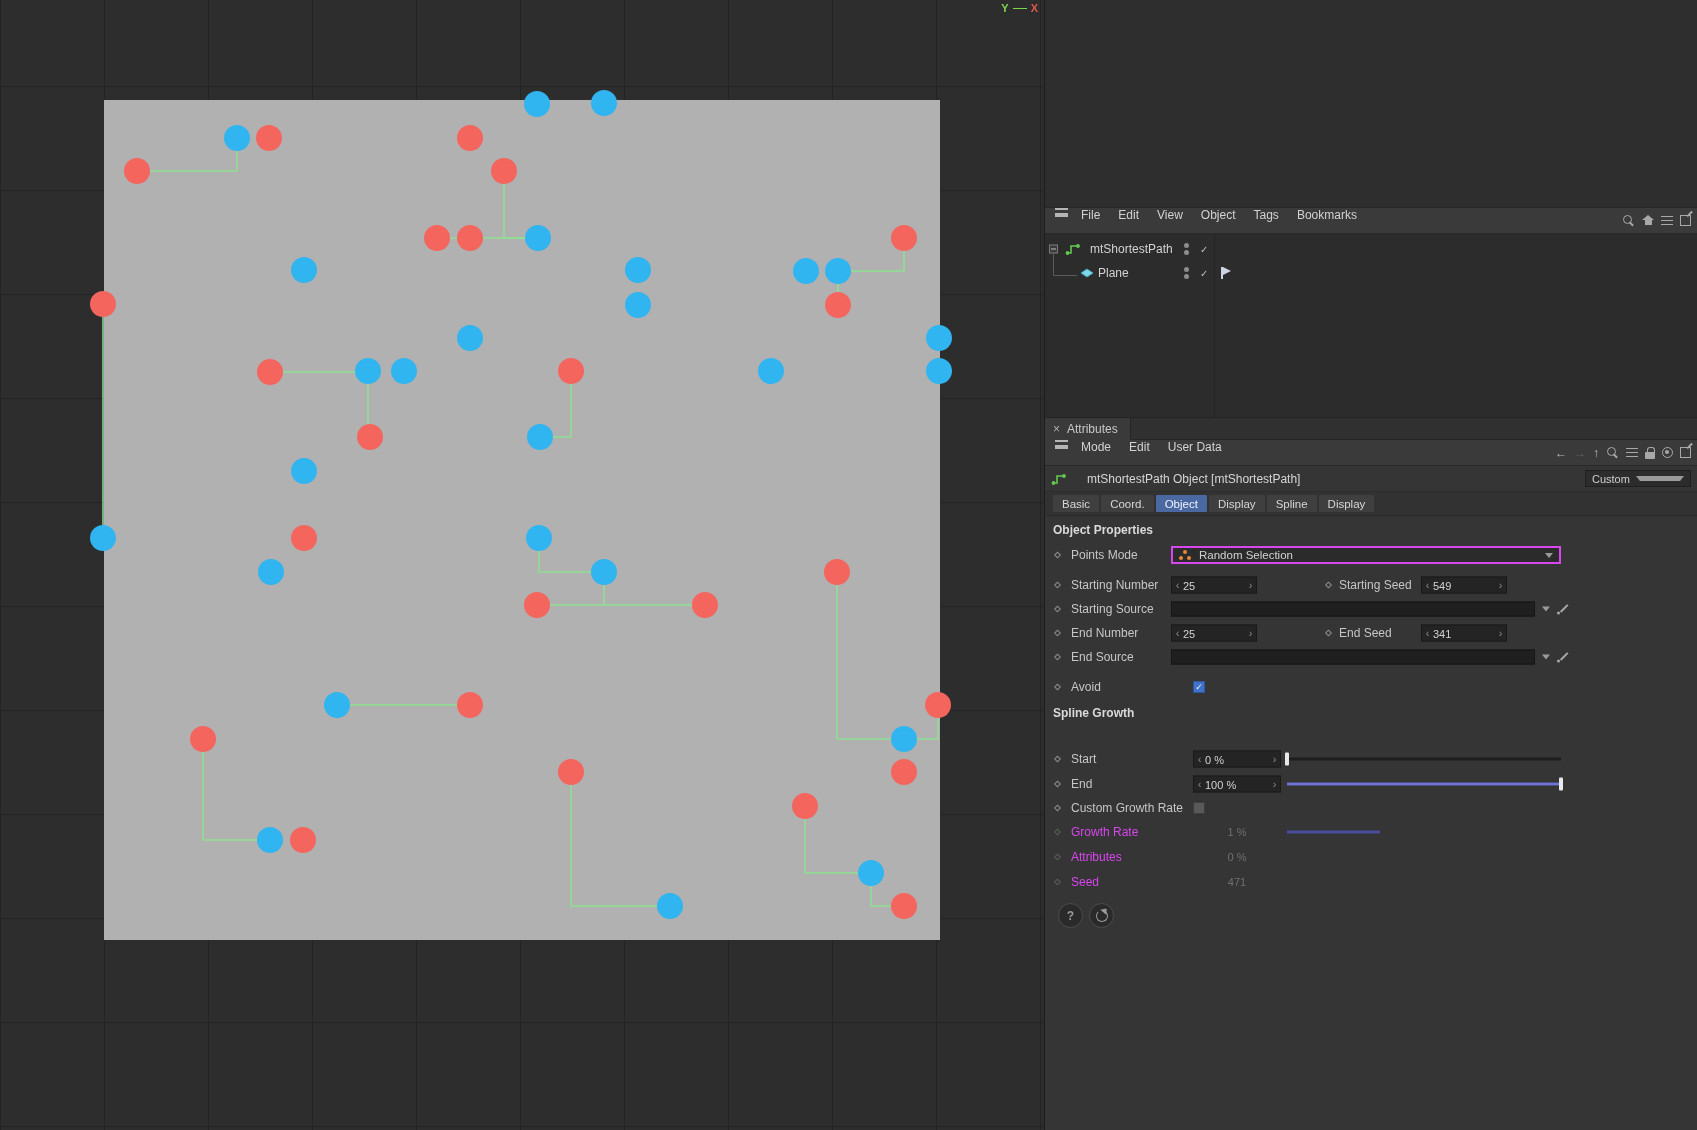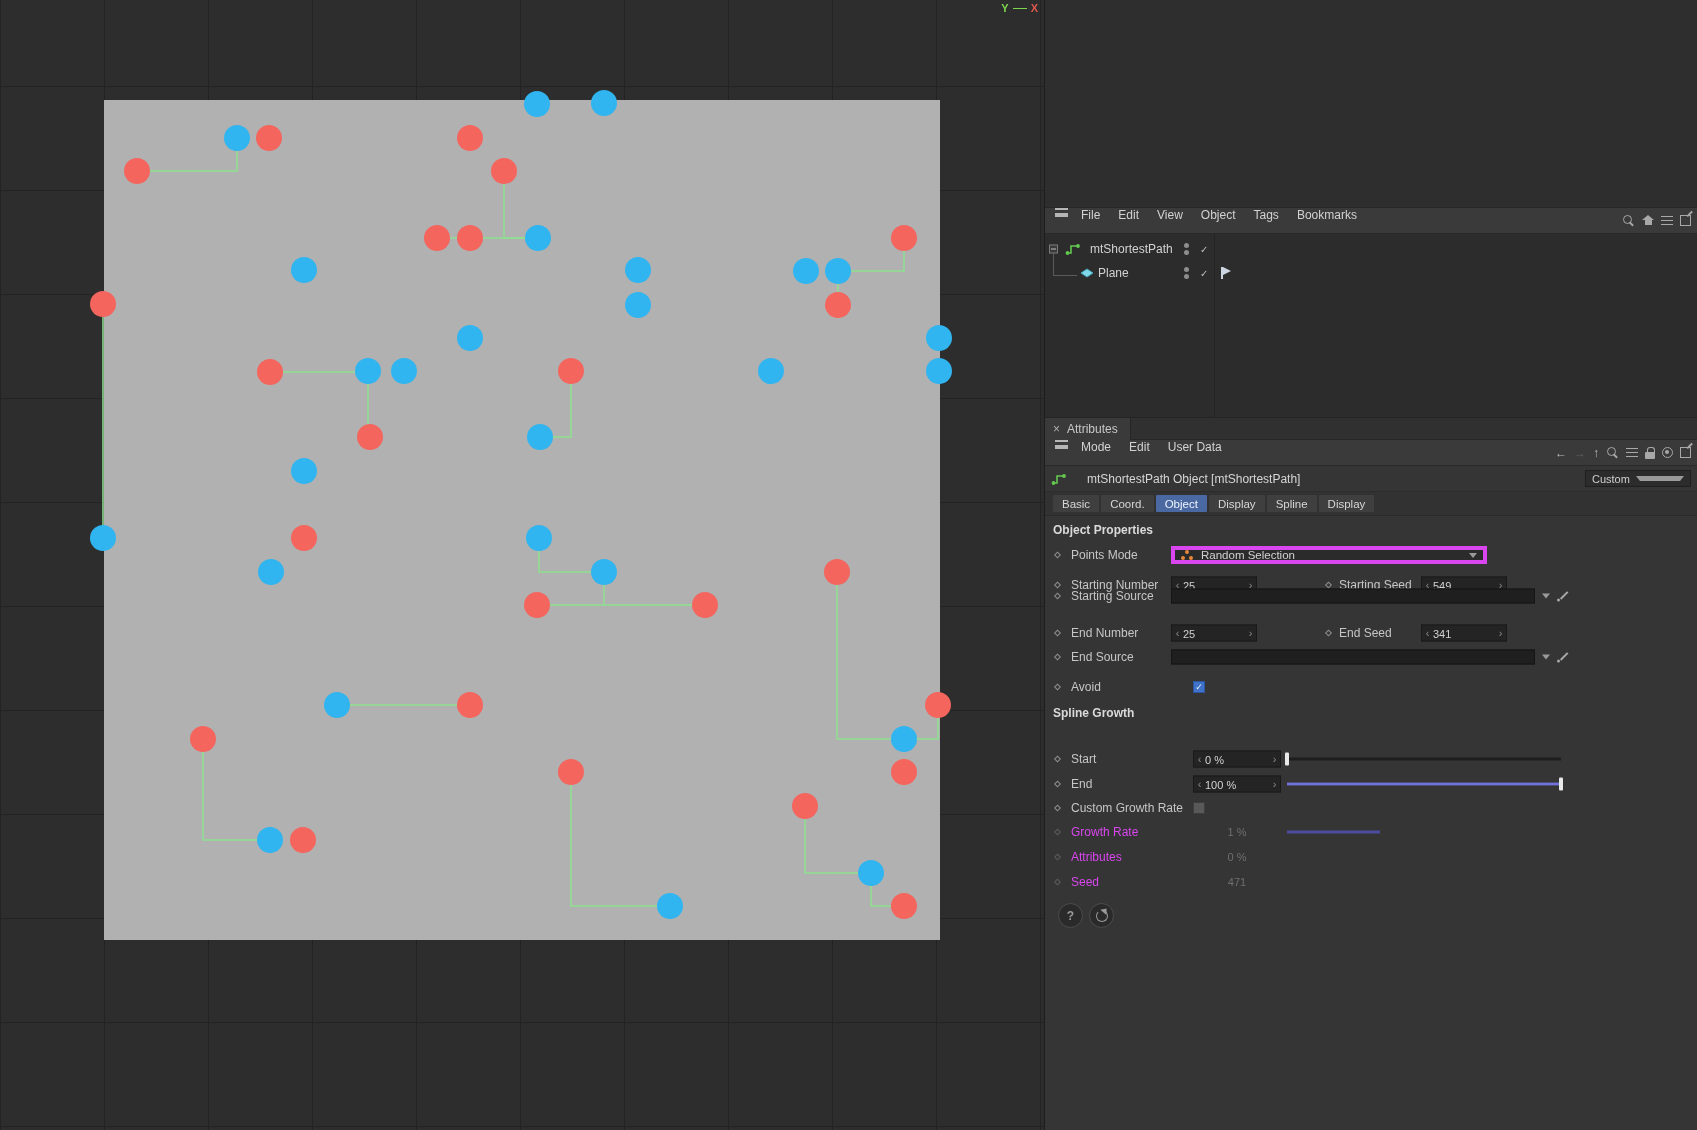--- a/index.html
+++ b/index.html
@@ -86,21 +86,21 @@
 
   .attr-body{position:relative;height:614px;background:#353535}
   .section-heading{position:absolute;left:8px;font-weight:bold;color:#dadada;font-size:12px}
   .row{position:absolute;left:0;right:0;height:24px}
   .row .kf{position:absolute;left:10px;top:50%;width:5px;height:5px;border:1px solid #8c8c8c;transform:translateY(-50%) rotate(45deg)}
   .row .kf2{left:281px}
   .row .lbl{position:absolute;left:26px;top:50%;transform:translateY(-50%);color:#c6c6c6;white-space:nowrap}
   .row .lbl2{left:294px}
   .row.dim .lbl{color:#d946ef}
   .row.dim .kf{border-color:#5a5a5a}
-  .dropdown{position:absolute;left:126px;width:316px;height:18px;top:50%;transform:translateY(-50%);background:#2b2b2b;border:4px solid #d946ef;display:flex;align-items:center;padding:0 6px;gap:7px}
+  .dropdown{position:absolute;left:126px;width:390px;height:18px;top:50%;transform:translateY(-50%);background:#2b2b2b;border:2px solid #d946ef;display:flex;align-items:center;padding:0 6px;gap:7px}
   .dropdown .dd-value{flex:1;font-size:11.5px;color:#d2d2d2}
   .spinner{position:absolute;top:50%;transform:translateY(-50%);height:17px;background:#242424;border:1px solid #191919;display:flex;align-items:center}
   .spinner .spin-value{flex:1;font-size:11px;color:#d2d2d2}
   .spinner .spin-arrow{width:11px;text-align:center;color:#8a8a8a;font-size:11px;line-height:1}
   .pos-num{left:126px;width:86px}
   .pos-seed{left:376px;width:86px}
   .pos-pct{left:148px;width:88px}
   .src-field{position:absolute;left:126px;width:364px;height:15px;top:50%;transform:translateY(-50%);background:#1f1f1f;border:1px solid #151515}
   .src-chevron{position:absolute;left:497px;top:50%;transform:translateY(-50%)}
   .src-pen{position:absolute;left:512px;top:50%;transform:translateY(-50%)}
@@ -326,21 +326,21 @@
       </span>
       <span class="kf kf2"></span>
       <span class="lbl lbl2">Starting Seed</span>
       <span class="spinner pos-seed">
         <span class="spin-arrow">‹</span>
         <span class="spin-value">549</span>
         <span class="spin-arrow">›</span>
       </span>
     </div>
 
-    <div class="row" style="top:68px">
+    <div class="row" style="top:81px">
       <span class="kf"></span>
       <span class="lbl">Starting Source</span>
       <span class="src-field"></span>
       <span class="i-chevron src-chevron"></span>
       <span class="i-pen src-pen"></span>
     </div>
 
     <div class="row" style="top:105px">
       <span class="kf"></span>
       <span class="lbl">End Number</span>

